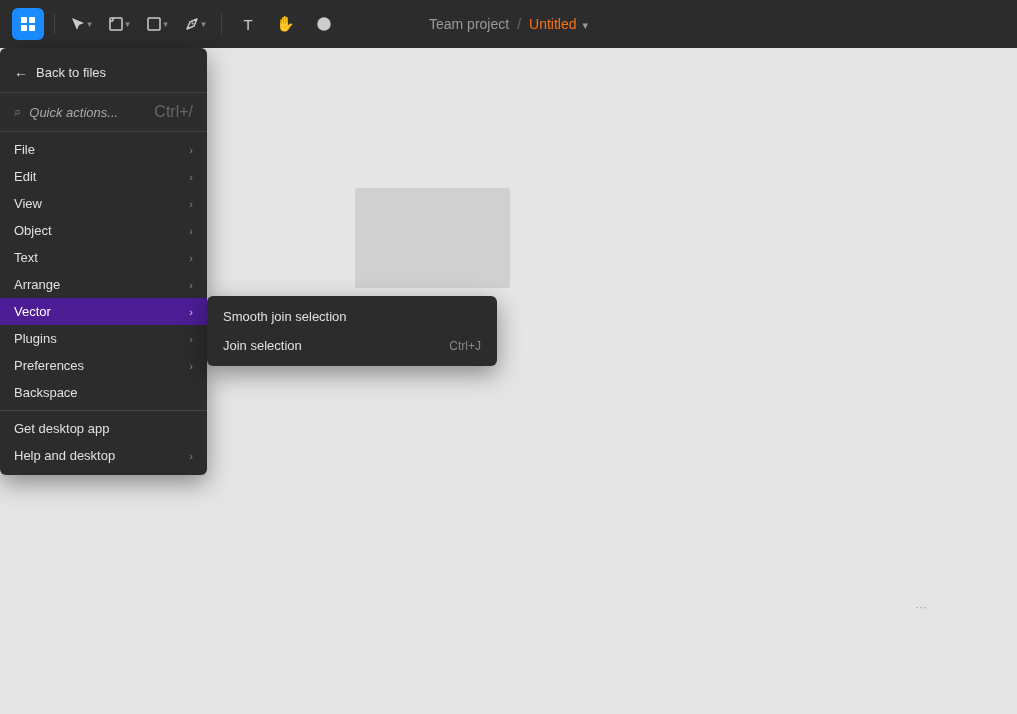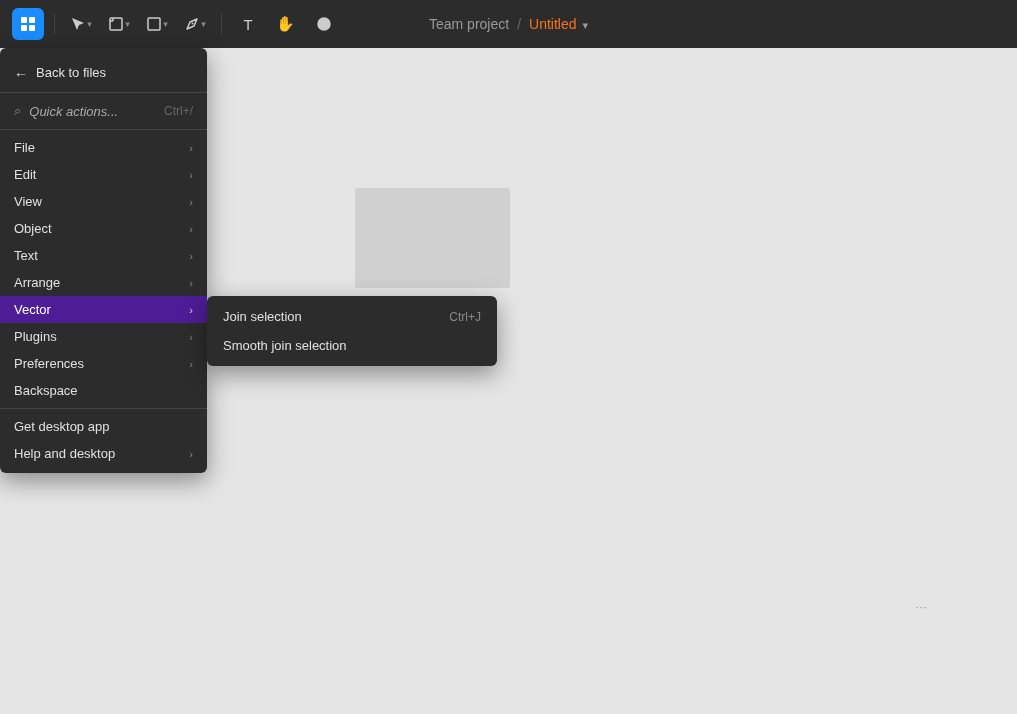--- a/index.html
+++ b/index.html
@@ -57,21 +57,21 @@
     .menu-divider { height: 1px; background: #444; margin: 4px 0; }
     .menu-item-back { display: flex; align-items: center; padding: 10px 14px 8px 14px; color: #e0e0e0; font-size: 13px; cursor: pointer; font-weight: 500; }
     .menu-item-back .back-icon { margin-right: 8px; font-size: 14px; }
 
     .quick-actions {
       display: flex; align-items: center; padding: 6px 14px;
       color: #aaa; font-size: 13px; cursor: pointer;
     }
     .quick-actions .search-icon { margin-right: 8px; font-size: 13px; color: #888; }
     .quick-actions .label { flex: 1; color: #aaa; font-style: italic; }
-    .quick-actions .shortcut { color: #666; font-size: 12px; }
+    .quick-actions .shortcut { color: #666; font-size: 16px; }
 
     
     .submenu {
       position: absolute; top: 0; left: 207px;
       background: #2c2c2c; border-radius: 6px; width: 290px;
       padding: 6px 0; z-index: 300;
       box-shadow: 0 8px 24px rgba(0,0,0,0.4);
     }
     .submenu-item {
       display: flex; align-items: center; padding: 7px 16px;
@@ -216,20 +216,20 @@
   </div>
   <div class="menu-item">
     <span class="label">Help and desktop</span>
     <span class="arrow">›</span>
   </div>
 </div>
 
 <div class="submenu" style="position: fixed; top: 296px; left: 207px;">
 
   <div class="submenu-item">
+    <span class="label">Smooth join selection</span>
+    <span class="shortcut"></span>
+  </div>
+  <div class="submenu-item">
     <span class="label">Join selection</span>
     <span class="shortcut">Ctrl+J</span>
   </div>
-  <div class="submenu-item">
-    <span class="label">Smooth join selection</span>
-    <span class="shortcut"></span>
-  </div>
 </div>
 
 </body></html>

